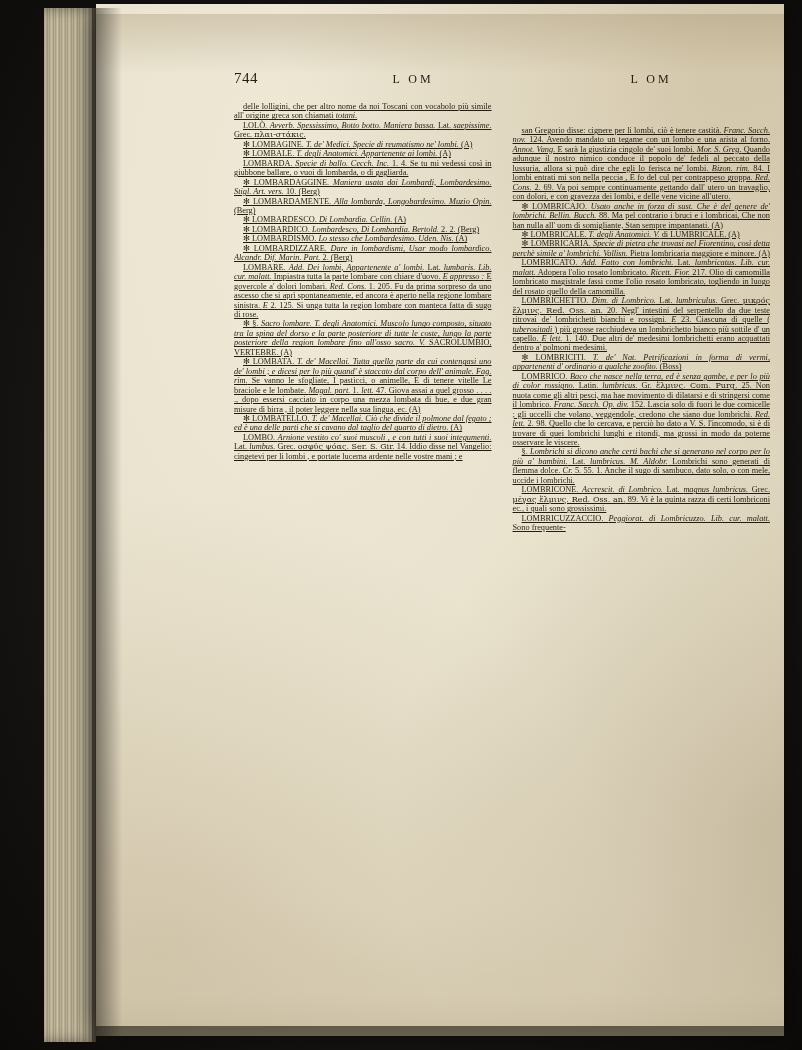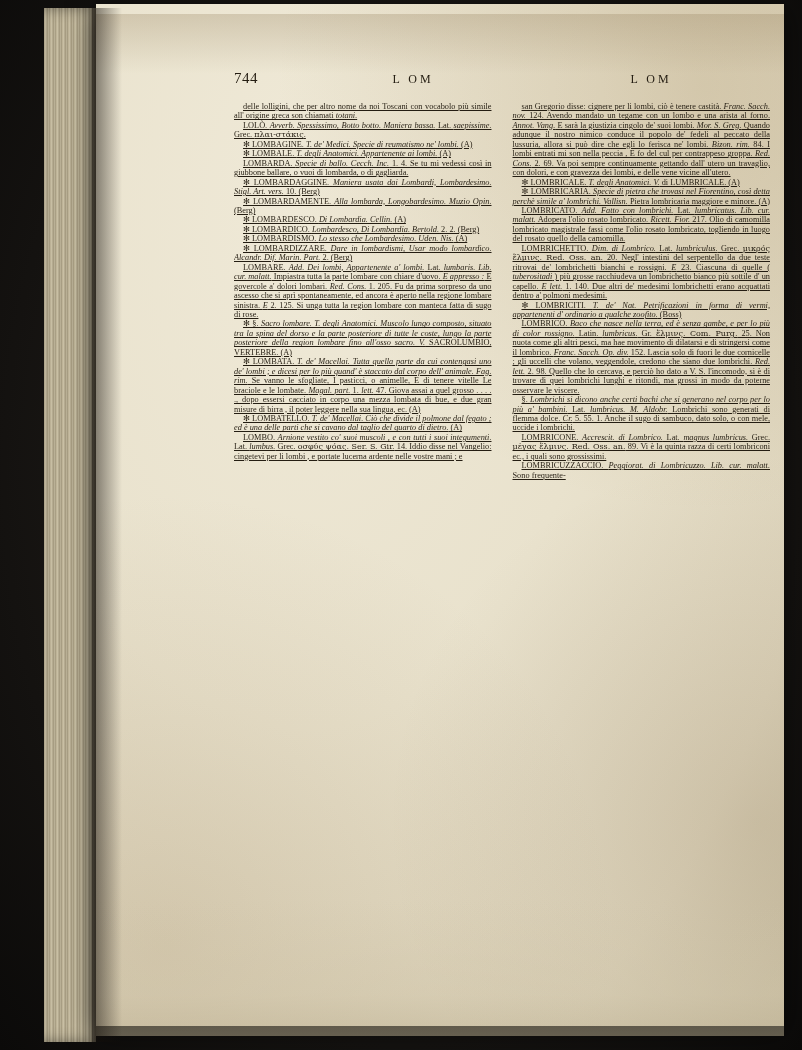--- a/index.html
+++ b/index.html
@@ -111,20 +111,21 @@
     text-justify: inter-word;
     overflow: hidden;
     hyphens: auto;
   }
   .col.left {
     padding-right: 10px;
     border-right: 0px solid transparent;
   }
   .col.right {
     padding-left: 10px;
+    margin-top: 24px;
   }
   .rule {
     width: 1px;
     background: rgba(60,48,30,0.0);
   }
   .entry {
     margin: 0;
     text-indent: 9px;
   }
   .gk { font-family: "DejaVu Serif", serif; font-size: 8px; }
@@ -184,20 +185,21 @@
             <p class="entry">✻ LOMBARDIZZARE. <i>Dare in lombardismi, Usar modo lombardico. Alcandr. Dif. Marin. Part.</i> 2. (Berg)</p>
             <p class="entry">LOMBARE. <i>Add. Dei lombi, Appartenente a' lombi.</i> Lat. <i>lumbaris. Lib. cur. malatt.</i> Impiastra tutta la parte lombare con chiare d'uovo. <i>E appresso :</i> E govercole a' dolori lombari. <i>Red. Cons.</i> 1. 205. Fu da prima sorpreso da uno ascesso che si aprì spontaneamente, ed ancora è aperto nella regione lombare sinistra. <i>E</i> 2. 125. Si unga tutta la region lombare con manteca fatta di sugo di rose.</p>
             <p class="entry">✻ §. <i>Sacro lombare. T. degli Anatomici. Muscolo lungo composto, situato tra la spina del dorso e la parte posteriore di tutte le coste, lungo la parte posteriore della region lombare fino all'osso sacro. V.</i> SACROLUMBIO, VERTEBRE. (A)</p>
             <p class="entry">✻ LOMBATA. <i>T. de' Macellai. Tutta quella parte da cui contengasi uno de' lombi ; e dicesi per lo più quand' è staccato dal corpo dell' animale. Fag. rim.</i> Se vanno le sfogliate, I pasticci, o animelle, E di tenere vitelle Le braciole e le lombate. <i>Magal. part.</i> 1. <i>lett.</i> 47. Giova assai a quel grosso . . . . ., dopo essersi cacciato in corpo una mezza lombata di bue, e due gran misure di birra , il poter leggere nella sua lingua, ec. (A)</p>
             <p class="entry">✻ LOMBATELLO. <i>T. de' Macellai. Ciò che divide il polmone dal fegato ; ed è una delle parti che si cavano dal taglio del quarto di dietro.</i> (A)</p>
             <p class="entry">LOMBO. <i>Arnione vestito co' suoi muscoli , e con tutti i suoi integumenti.</i> Lat. <i>lumbus.</i> Grec. <span class="gk">οσφύς ψόας. Ser. S. Gir.</span> 14. Iddio disse nel Vangelio: cingetevi per li lombi , e portate lucerna ardente nelle vostre mani ; e</p>
           </div>
         <div class="rule"></div>
         <div class="col right blur" id="col-right">
             <p class="entry">san Gregorio disse: cignere per li lombi, ciò è tenere castità. <i>Franc. Sacch. nov.</i> 124. Avendo mandato un tegame con un lombo e una arista al forno. <i>Annot. Vang.</i> E sarà la giustizia cingolo de' suoi lombi. <i>Mor. S. Greg.</i> Quando adunque il nostro nimico conduce il popolo de' fedeli al peccato della lussuria, allora si può dire che egli lo ferisca ne' lombi. <i>Bizon. rim.</i> 84. I lombi entrati mi son nella peccia , E fo del cul per contrappeso groppa. <i>Red. Cons.</i> 2. 69. Va poi sempre continuamente gettando dall' utero un travaglio, con dolori, e con gravezza dei lombi, e delle vene vicine all'utero.</p>
+            <p class="entry">✻ LOMBRICAJO. <i>Usato anche in forza di sust. Che è del genere de' lombrichi. Bellin. Bucch.</i> 88. Ma pel contrario i bruci e i lombricai, Che non han nulla all' uom di somigliante, Stan sempre impantanati. (A)</p>
             <p class="entry">✻ LOMBRICALE. <i>T. degli Anatomici. V.</i> di LUMBRICALE. (A)</p>
             <p class="entry">✻ LOMBRICARIA. <i>Specie di pietra che trovasi nel Fiorentino, così detta perchè simile a' lombrichi. Vallisn.</i> Pietra lombricaria maggiore e minore. (A)</p>
             <p class="entry">LOMBRICATO. <i>Add. Fatto con lombrichi.</i> Lat. <i>lumbricatus. Lib. cur. malatt.</i> Adopera l'olio rosato lombricato. <i>Ricett. Fior.</i> 217. Olio di camomilla lombricato magistrale fassi come l'olio rosato lombricato, togliendo in luogo del rosato quello della camomilla.</p>
             <p class="entry">LOMBRICHETTO. <i>Dim. di Lombrico.</i> Lat. <i>lumbriculus.</i> Grec. <span class="gk">μικρός ἕλμινς. Red. Oss. an.</span> 20. Negl' intestini del serpentello da due teste ritrovai de' lombrichetti bianchi e rossigni. <i>E</i> 23. Ciascuna di quelle ( <i>tuberositadi</i> ) più grosse racchiudeva un lombrichetto bianco più sottile d' un capello. <i>E lett.</i> 1. 140. Due altri de' medesimi lombrichetti erano acquattati dentro a' polmoni medesimi.</p>
             <p class="entry">✻ LOMBRICITI. <i>T. de' Nat. Petrificazioni in forma di vermi, appartenenti d' ordinario a qualche zoofito.</i> (Boss)</p>
             <p class="entry">LOMBRICO. <i>Baco che nasce nella terra, ed è senza gambe, e per lo più di color rossigno.</i> Latin. <i>lumbricus.</i> Gr. <span class="gk">ἕλμινς. Com. Purg.</span> 25. Non nuota come gli altri pesci, ma hae movimento di dilatarsi e di stringersi come il lombrico. <i>Franc. Sacch. Op. div.</i> 152. Lascia solo di fuori le due cornicelle ; gli uccelli che volano, veggendole, credono che siano due lombrichi. <i>Red. lett.</i> 2. 98. Quello che lo cercava, e perciò ho dato a V. S. l'incomodo, si è di trovare di quei lombrichi lunghi e ritondi, ma grossi in modo da poterne osservare le viscere.</p>
             <p class="entry">§. <i>Lombrichi si dicono anche certi bachi che si generano nel corpo per lo più a' bambini.</i> Lat. <i>lumbricus. M. Aldobr.</i> Lombrichi sono generati di flemma dolce. <i>Cr.</i> 5. 55. 1. Anche il sugo di sambuco, dato solo, o con mele, uccide i lombrichi.</p>
             <p class="entry">LOMBRICONE. <i>Accrescit. di Lombrico.</i> Lat. <i>magnus lumbricus.</i> Grec. <span class="gk">μέγας ἕλμινς. Red. Oss. an.</span> 89. Vi è la quinta razza di certi lombriconi ec., i quali sono grossissimi.</p>
             <p class="entry">LOMBRICUZZACCIO. <i>Peggiorat. di Lombricuzzo. Lib. cur. malatt.</i> Sono frequente-</p>
           </div>

